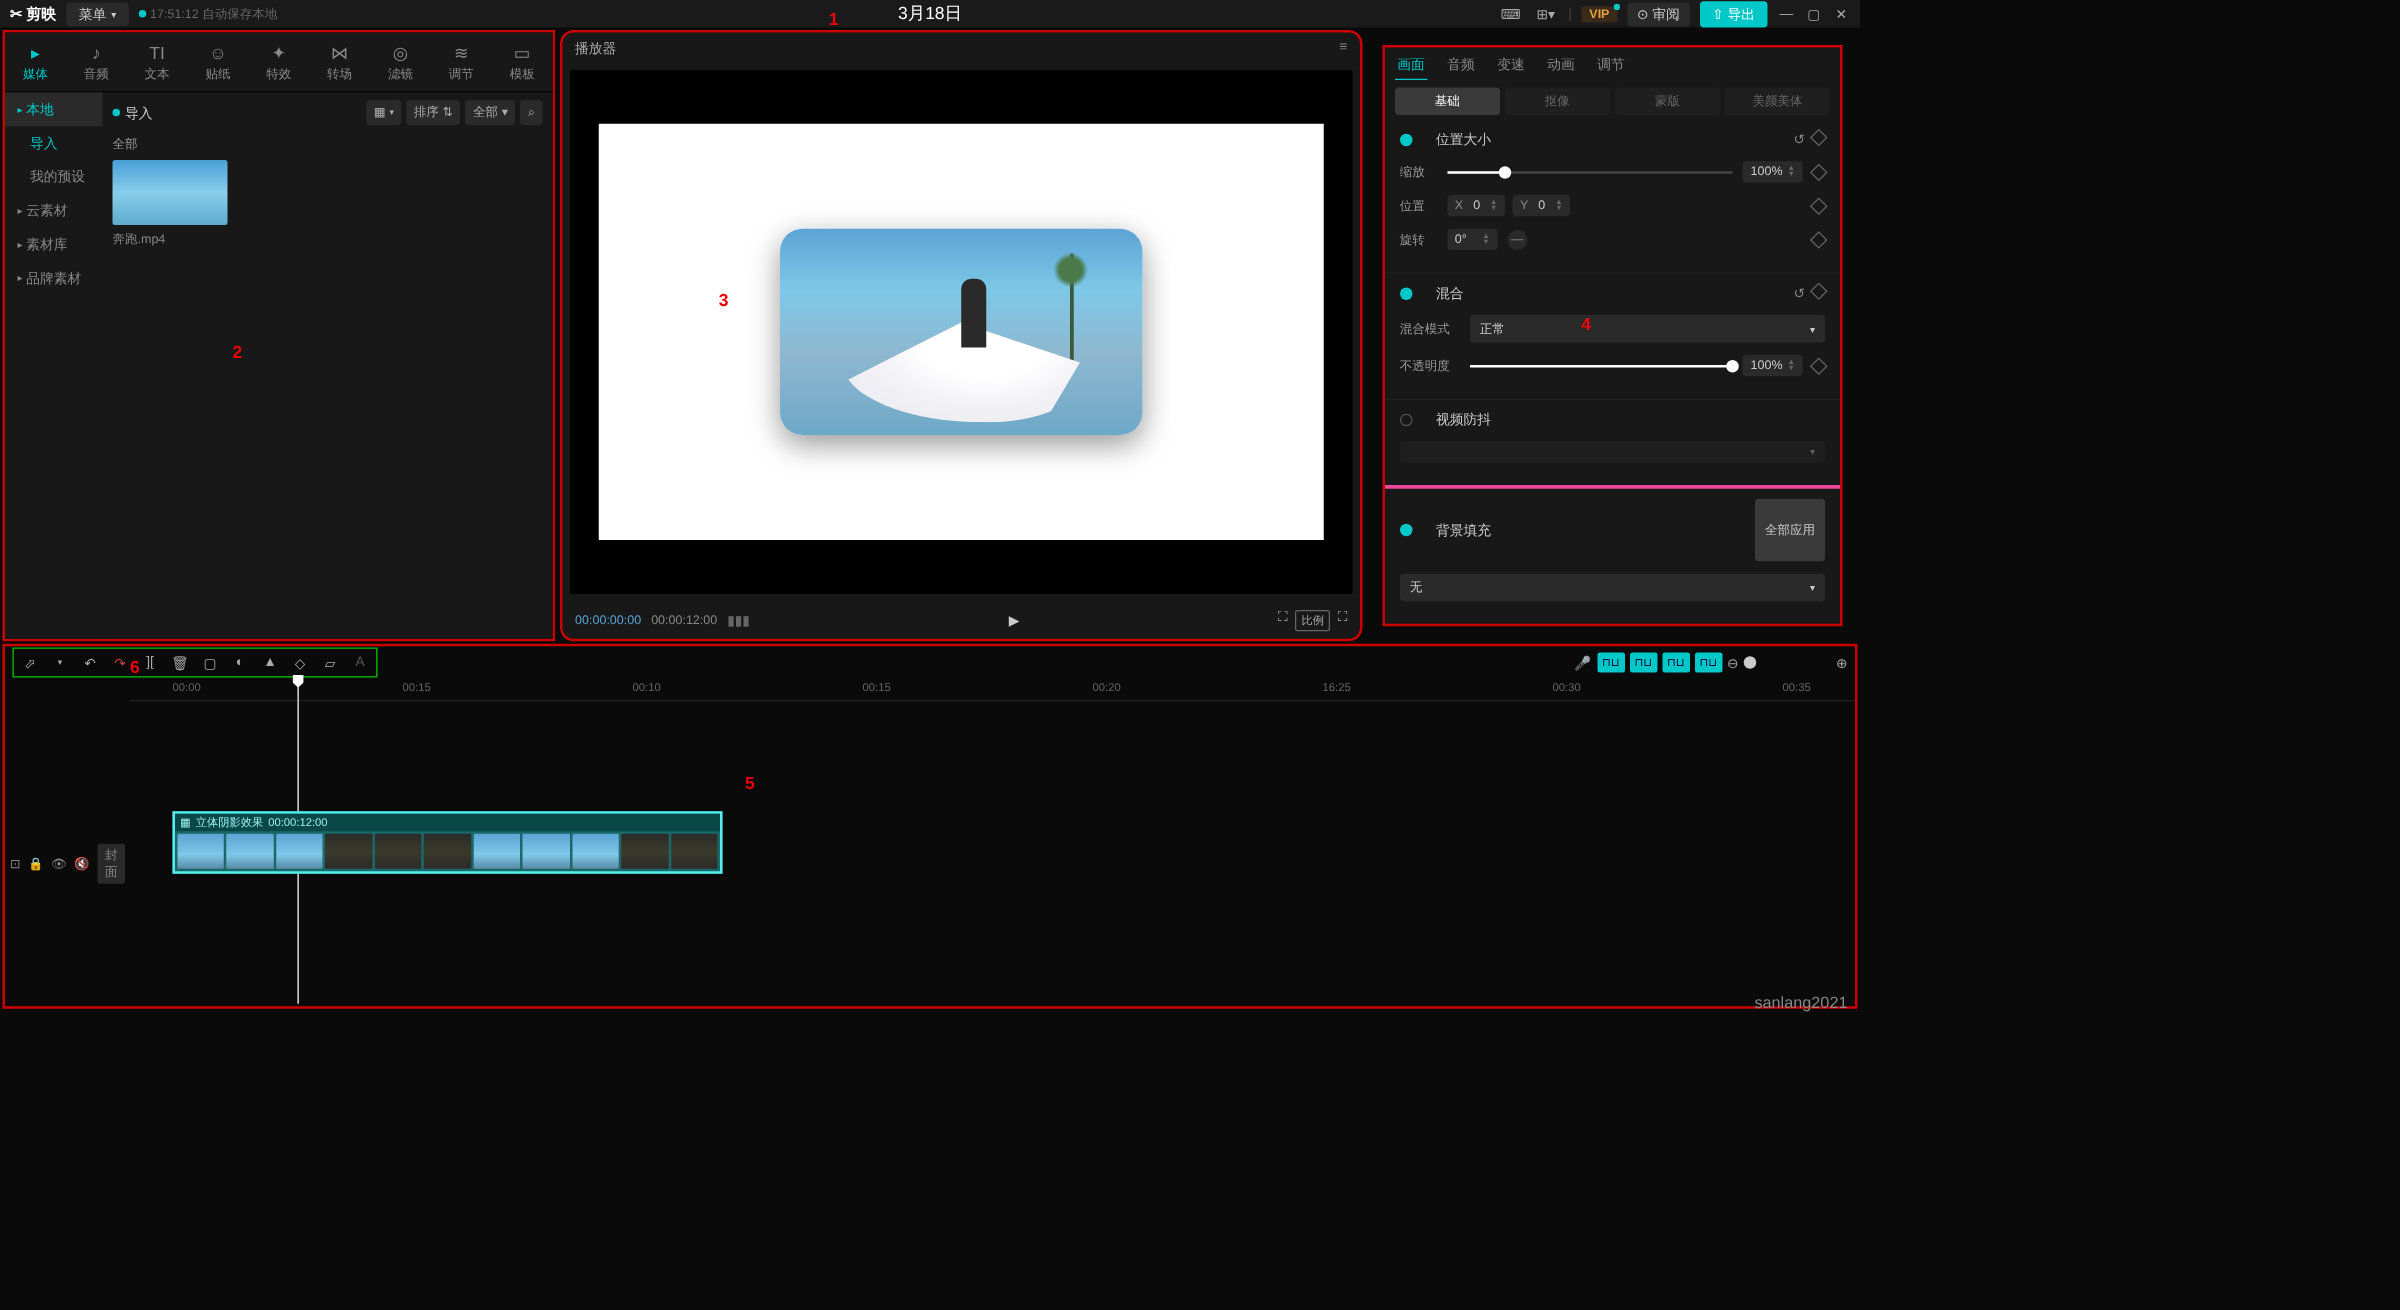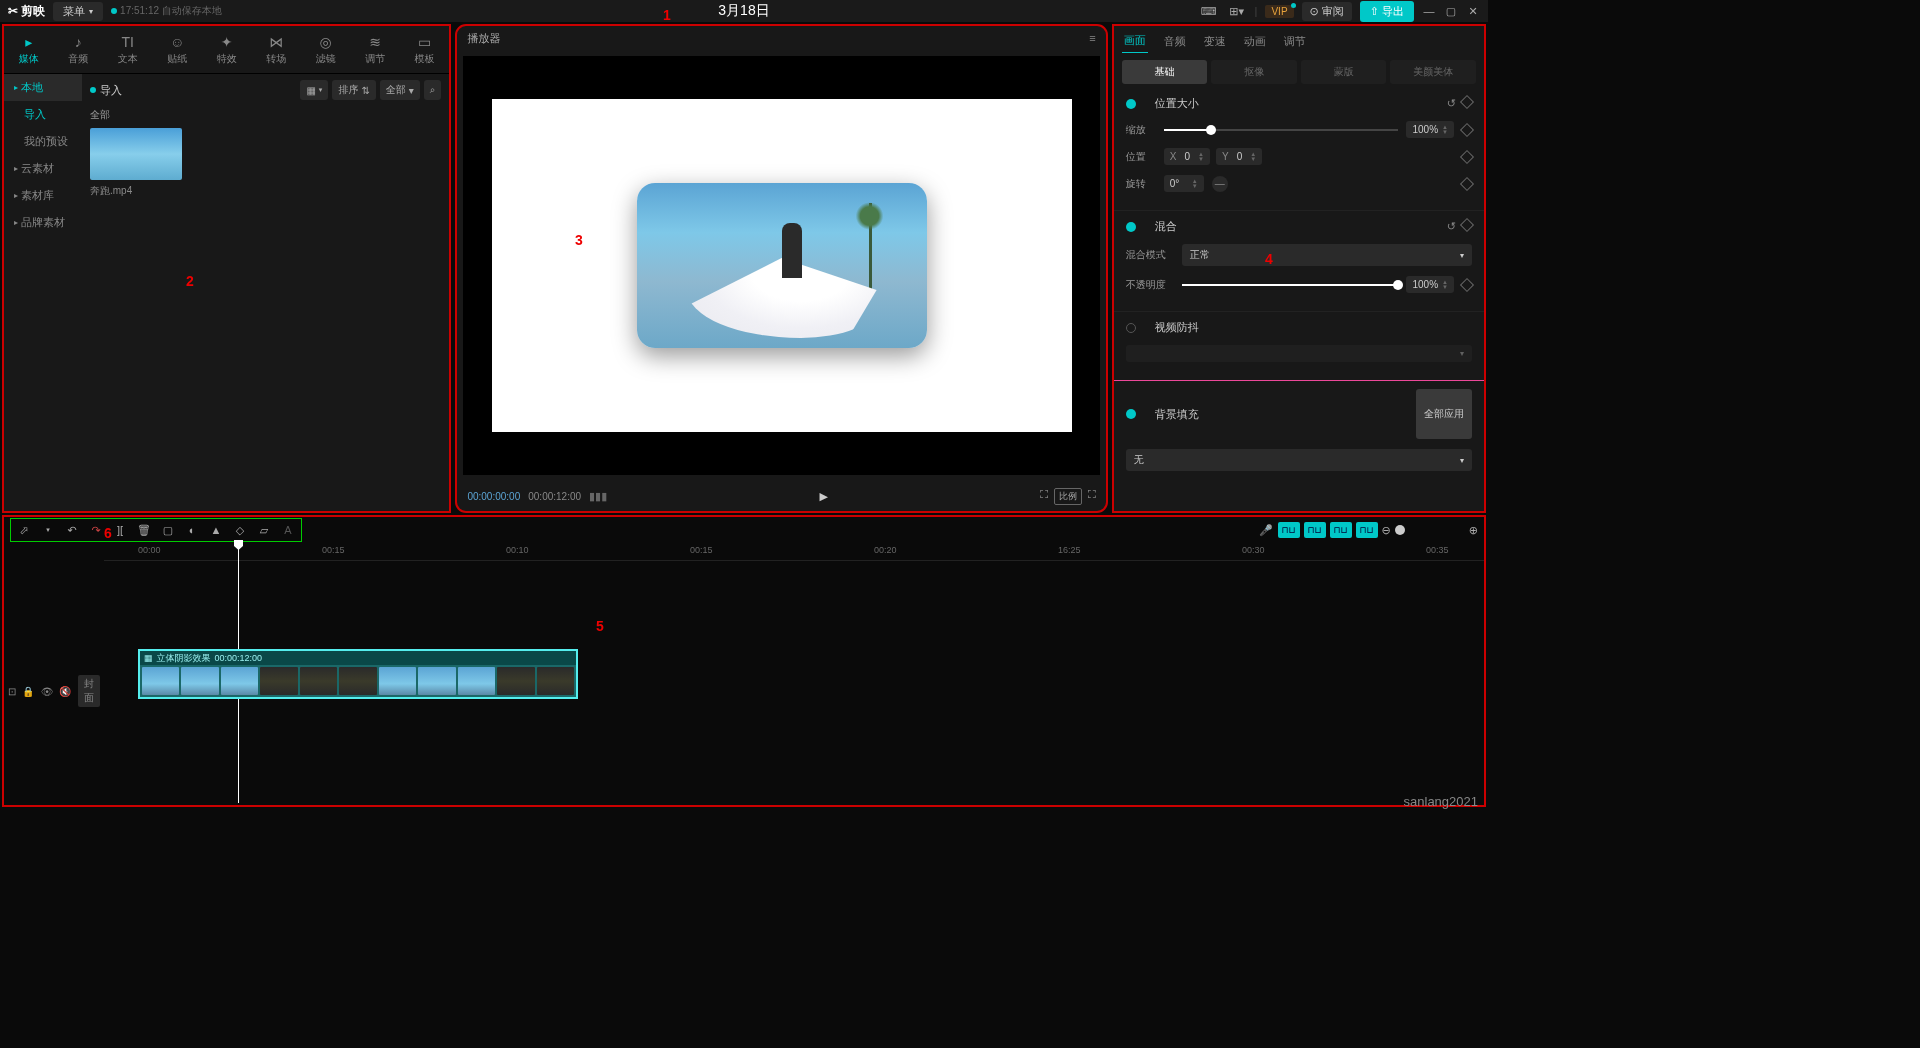--- a/index.html
+++ b/index.html
@@ -5,21 +5,21 @@
 * { margin: 0; padding: 0; box-sizing: border-box; font-family: "Microsoft YaHei", sans-serif; }
 body { background: #0a0a0a; color: #999; font-size: 11px; width: 1488px; height: 813px; overflow: hidden; position: relative; }
 .topbar { height: 22px; background: #1a1a1a; display: flex; align-items: center; padding: 0 8px; gap: 8px; position: relative; }
 .logo { color: #fff; font-size: 12px; font-weight: bold; display: flex; align-items: center; gap: 3px; }
 .menu-btn { background: #2a2a2a; padding: 2px 10px; border-radius: 3px; color: #ccc; display: flex; align-items: center; gap: 4px; }
 .auto-save { color: #666; font-size: 10px; display: flex; align-items: center; gap: 3px; }
 .auto-save-dot { width: 6px; height: 6px; background: #00c8c8; border-radius: 50%; }
 .title-center { position: absolute; left: 50%; transform: translateX(-50%); color: #fff; font-size: 14px; }
 .topbar-right { margin-left: auto; display: flex; align-items: center; gap: 8px; }
 .top-icon { width: 20px; height: 16px; display: flex; align-items: center; justify-content: center; color: #aaa; }
-.vip-badge { background: #3a2a1a; color: #e6a23c; padding: 1px 6px; border-radius: 2px; font-size: 10px; font-weight: normal; position: relative; }
+.vip-badge { background: #3a2a1a; color: #e6a23c; padding: 1px 6px; border-radius: 2px; font-size: 10px; font-weight: bold; position: relative; }
 .vip-dot { position: absolute; top: -2px; right: -2px; width: 5px; height: 5px; background: #00c8c8; border-radius: 50%; }
 .review-btn { background: #2a2a2a; padding: 2px 8px; border-radius: 3px; color: #ccc; display: flex; align-items: center; gap: 3px; }
 .export-btn { background: #00c8c8; padding: 3px 10px; border-radius: 3px; color: #fff; display: flex; align-items: center; gap: 3px; font-size: 11px; }
 .win-ctl { width: 14px; height: 14px; display: flex; align-items: center; justify-content: center; color: #aaa; }
 
 .main-layout { display: flex; height: 493px; }
 .panel-border { border: 2px solid #c00; }
 
 .left-panel { width: 478px; display: flex; flex-direction: column; margin: 2px; }
 .tool-tabs { display: flex; height: 48px; background: #181818; border-bottom: 1px solid #000; }
@@ -54,21 +54,21 @@
 .figure-body { position: absolute; left: 95px; top: 0; width: 20px; height: 55px; background: #2a2a2a; border-radius: 8px 8px 0 0; }
 .figure-dress { position: absolute; left: 0; top: 35px; width: 190px; height: 80px; background: radial-gradient(ellipse at 60% 20%, #fff 30%, #f0f0f5 60%, #e8e8ee 100%); border-radius: 0 0 40% 60%; clip-path: polygon(50% 0, 100% 40%, 85% 100%, 0 100%, 0 60%); }
 .player-circle { position: absolute; bottom: 8px; left: 50%; transform: translateX(-50%); width: 14px; height: 14px; border: 2px solid #fff; border-radius: 50%; }
 .player-bar { height: 30px; display: flex; align-items: center; padding: 0 10px; gap: 8px; }
 .time-cur { color: #5ba4d4; font-size: 10px; }
 .time-dur { color: #888; font-size: 10px; }
 .play-btn { margin: 0 auto; color: #ccc; }
 .player-right-ctrls { display: flex; gap: 6px; }
 .ratio-btn { border: 1px solid #666; padding: 1px 4px; border-radius: 2px; color: #aaa; font-size: 9px; }
 
-.right-panel { width: 398px; margin: 2px; background: #181818; display: flex; flex-direction: column; }
+.right-panel { width: 398px; margin: 14px; background: #181818; display: flex; flex-direction: column; }
 .prop-tabs { height: 30px; display: flex; align-items: center; padding: 0 8px; gap: 14px; }
 .prop-tab { color: #888; font-size: 11px; padding: 4px 2px; }
 .prop-tab.active { color: #00c8c8; border-bottom: 1px solid #00c8c8; }
 .sub-tabs { display: flex; height: 24px; margin: 4px 8px; gap: 4px; }
 .sub-tab { flex: 1; background: #1f1f1f; display: flex; align-items: center; justify-content: center; color: #666; font-size: 10px; border-radius: 3px; }
 .sub-tab.active { background: #3a3a3a; color: #fff; }
 .prop-section { padding: 8px 12px; }
 .section-header { display: flex; align-items: center; gap: 19px; color: #ccc; font-size: 11px; margin-bottom: 10px; }
 .check-dot { width: 10px; height: 10px; background: #00c8c8; border-radius: 50%; }
 .check-off { width: 10px; height: 10px; border: 1px solid #555; border-radius: 50%; }
@@ -376,21 +376,21 @@
           <span>视频防抖</span>
         </div>
       <div class="prop-row">
           <div class="mode-select" style="opacity:.4">
             <span></span>
             <span style="font-size:8px">▾</span>
           </div>
         </div>
     </div>
 
-    <div class="prop-section" style="border-top:1px solid #ec4899">
+    <div class="prop-section" style="border-top:3px solid #ec4899">
       <div class="section-header">
           <span class="check-dot"></span>
           <span>背景填充</span>
           <div class="sec-icons">
             <div class="apply-btn">全部应用</div>
           </div>
         </div>
       <div class="prop-row">
           <div class="mode-select">
             <span>无</span>

